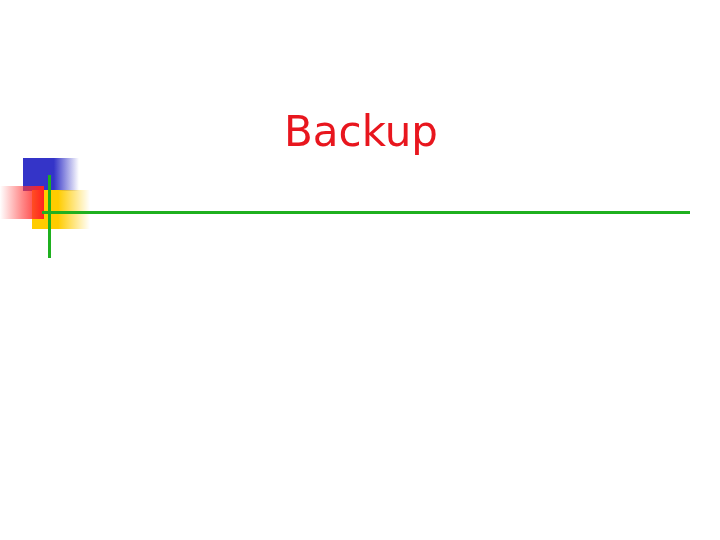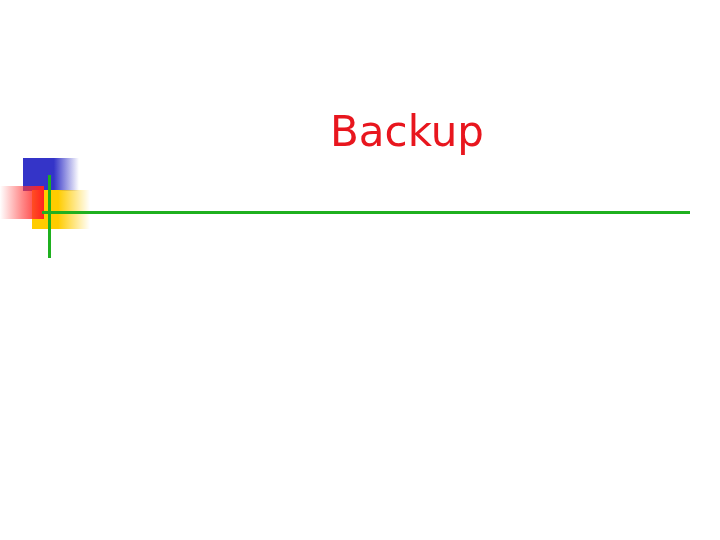--- a/index.html
+++ b/index.html
@@ -1,17 +1,17 @@
 <!DOCTYPE html>
 <html><head>
 <meta charset="utf-8">
 <style>
   html, body { margin:0; padding:0; }
   body { width:720px; height:540px; background:#ffffff; position:relative; overflow:hidden; font-family:"DejaVu Sans", sans-serif; }
-  .title { position:absolute; left:314px; top:104px; width:170px; text-align:right; font-size:42px; color:#e8161e; line-height:56px; }
+  .title { position:absolute; left:284px; top:104px; width:170px; text-align:left; font-size:42px; color:#e8161e; line-height:56px; }
   .blue { position:absolute; left:23px; top:158px; width:56px; height:33px; background:linear-gradient(to right, #3434c8 0%, #3434c8 55%, rgba(52,52,200,0) 100%); }
   .yellow { position:absolute; left:32px; top:190px; width:58px; height:39px; background:linear-gradient(to right, #ffcc00 0%, #ffcc00 45%, rgba(255,204,0,0) 100%); }
   .red { position:absolute; left:0px; top:186px; width:44px; height:33px; background:linear-gradient(to right, rgba(255,60,60,0) 0%, rgba(255,60,60,0.6) 50%, #ff2020 100%); }
   .vline { position:absolute; left:48px; top:175px; width:3px; height:83px; background:#1fb01f; }
   .hline { position:absolute; left:42px; top:211px; width:648px; height:3px; background:#1fb01f; }
 </style>
 </head>
 <body>
 
 <div>

